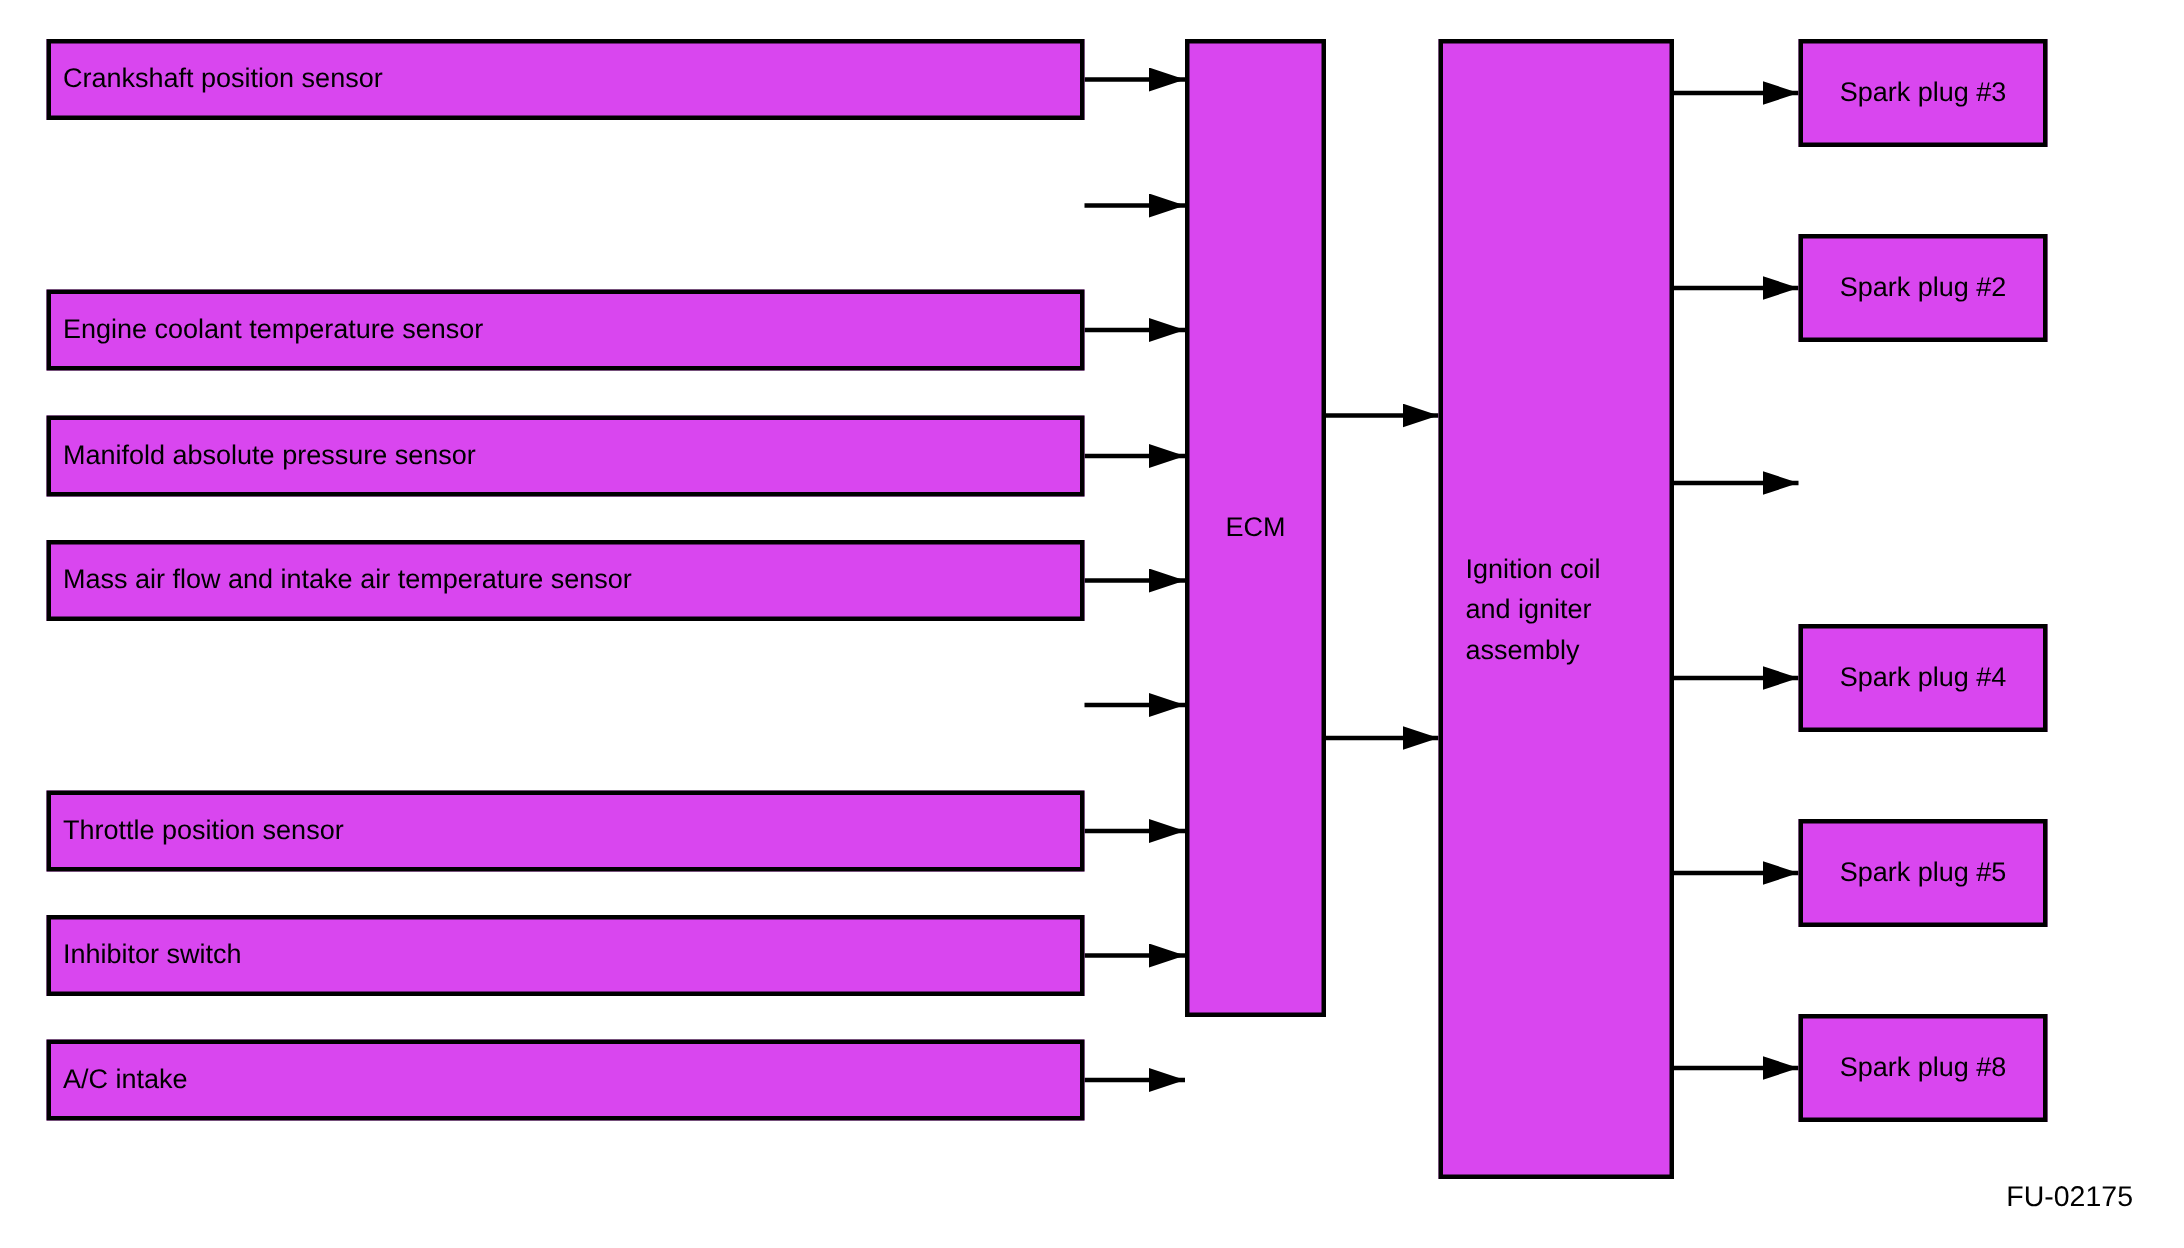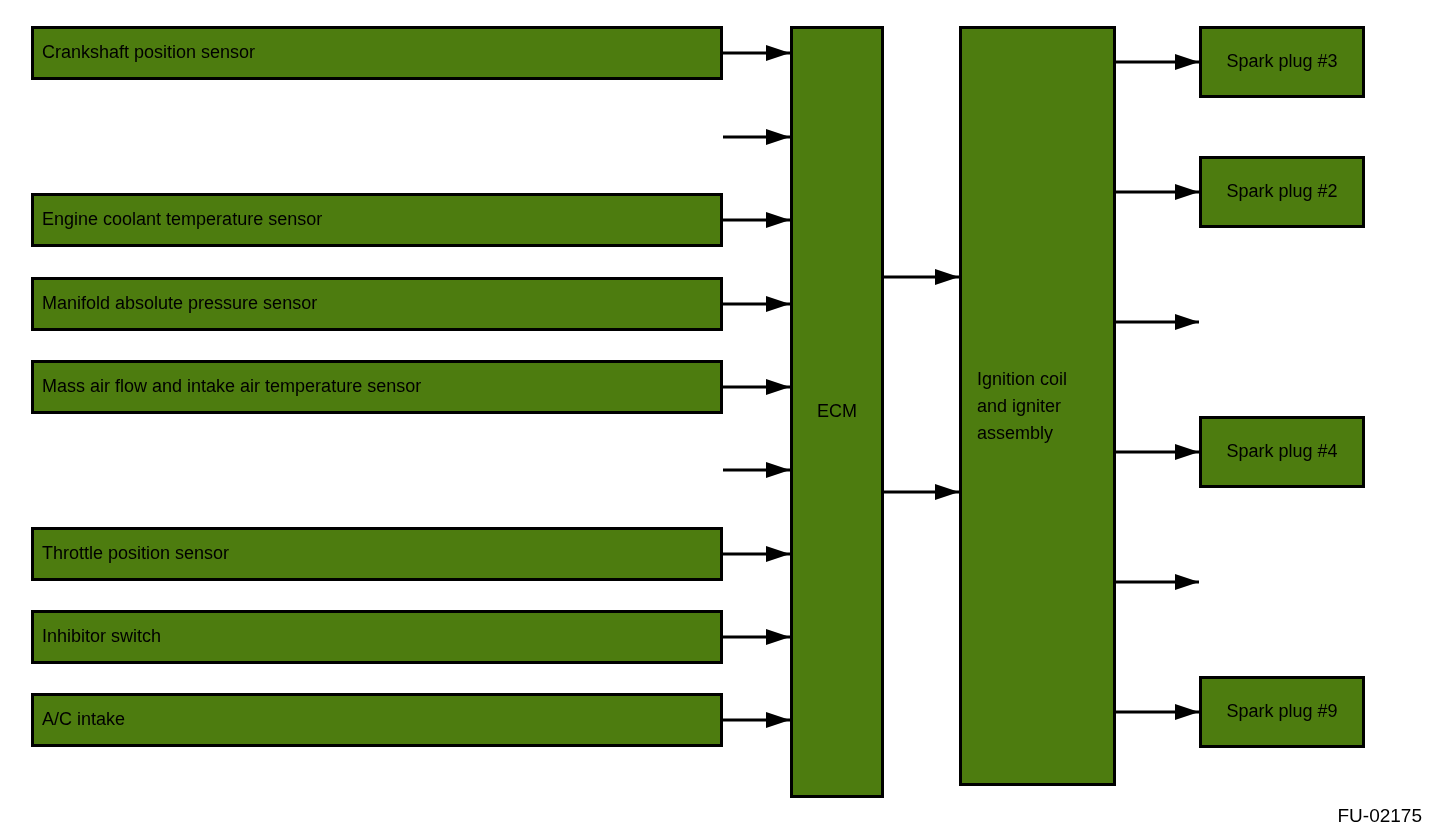--- a/index.html
+++ b/index.html
@@ -18,37 +18,37 @@
     overflow: hidden;
   }
   .arrow-layer {
     position: absolute;
     left: 0; top: 0;
     width: 1456px; height: 832px;
   }
   .box {
     position: absolute;
     border: 3px solid #000000;
-    background: #4d7c0f;
+    background: #d946ef;
     display: flex;
     align-items: center;
     font-size: 18px;
     line-height: 1.2;
   }
   .input-box {
     left: 31px;
     width: 692px;
     height: 54px;
     padding-left: 8px;
   }
   .ecm-box {
     left: 790px;
     top: 26px;
     width: 94px;
-    height: 772px;
+    height: 652px;
     justify-content: center;
   }
   .ignition-box {
     left: 959px;
     top: 26px;
     width: 157px;
     height: 760px;
     padding-left: 15px;
     padding-right: 14px;
     line-height: 27px;
@@ -57,21 +57,20 @@
     left: 1199px;
     width: 166px;
     height: 72px;
     justify-content: center;
   }
   .figure-id {
     position: absolute;
     top: 788px;
     right: 34px;
     font-size: 19px;
-    margin-top: 17px;
   }
 </style>
 </head>
 <body>
 
 <div class="diagram">
 
   <svg class="arrow-layer" width="1456" height="832" viewBox="0 0 1456 832" xmlns="http://www.w3.org/2000/svg">
     <defs>
       <marker id="ah" markerUnits="userSpaceOnUse" markerWidth="24" markerHeight="16" viewBox="0 0 12 8" refX="12" refY="4" orient="auto">
@@ -133,19 +132,22 @@
 
   <div class="box spark-box" style="top:26px">
     <span>Spark plug #3</span>
   </div>
   <div class="box spark-box" style="top:156px">
     <span>Spark plug #2</span>
   </div>
   <div class="box spark-box" style="top:416px">
     <span>Spark plug #4</span>
   </div>
+  <div class="box spark-box" style="top:546px">
+    <span>Spark plug #5</span>
+  </div>
   <div class="box spark-box" style="top:676px">
-    <span>Spark plug #9</span>
+    <span>Spark plug #8</span>
   </div>
 
   <div class="figure-id">FU-02175</div>
 
 </div>
 
 </body></html>

